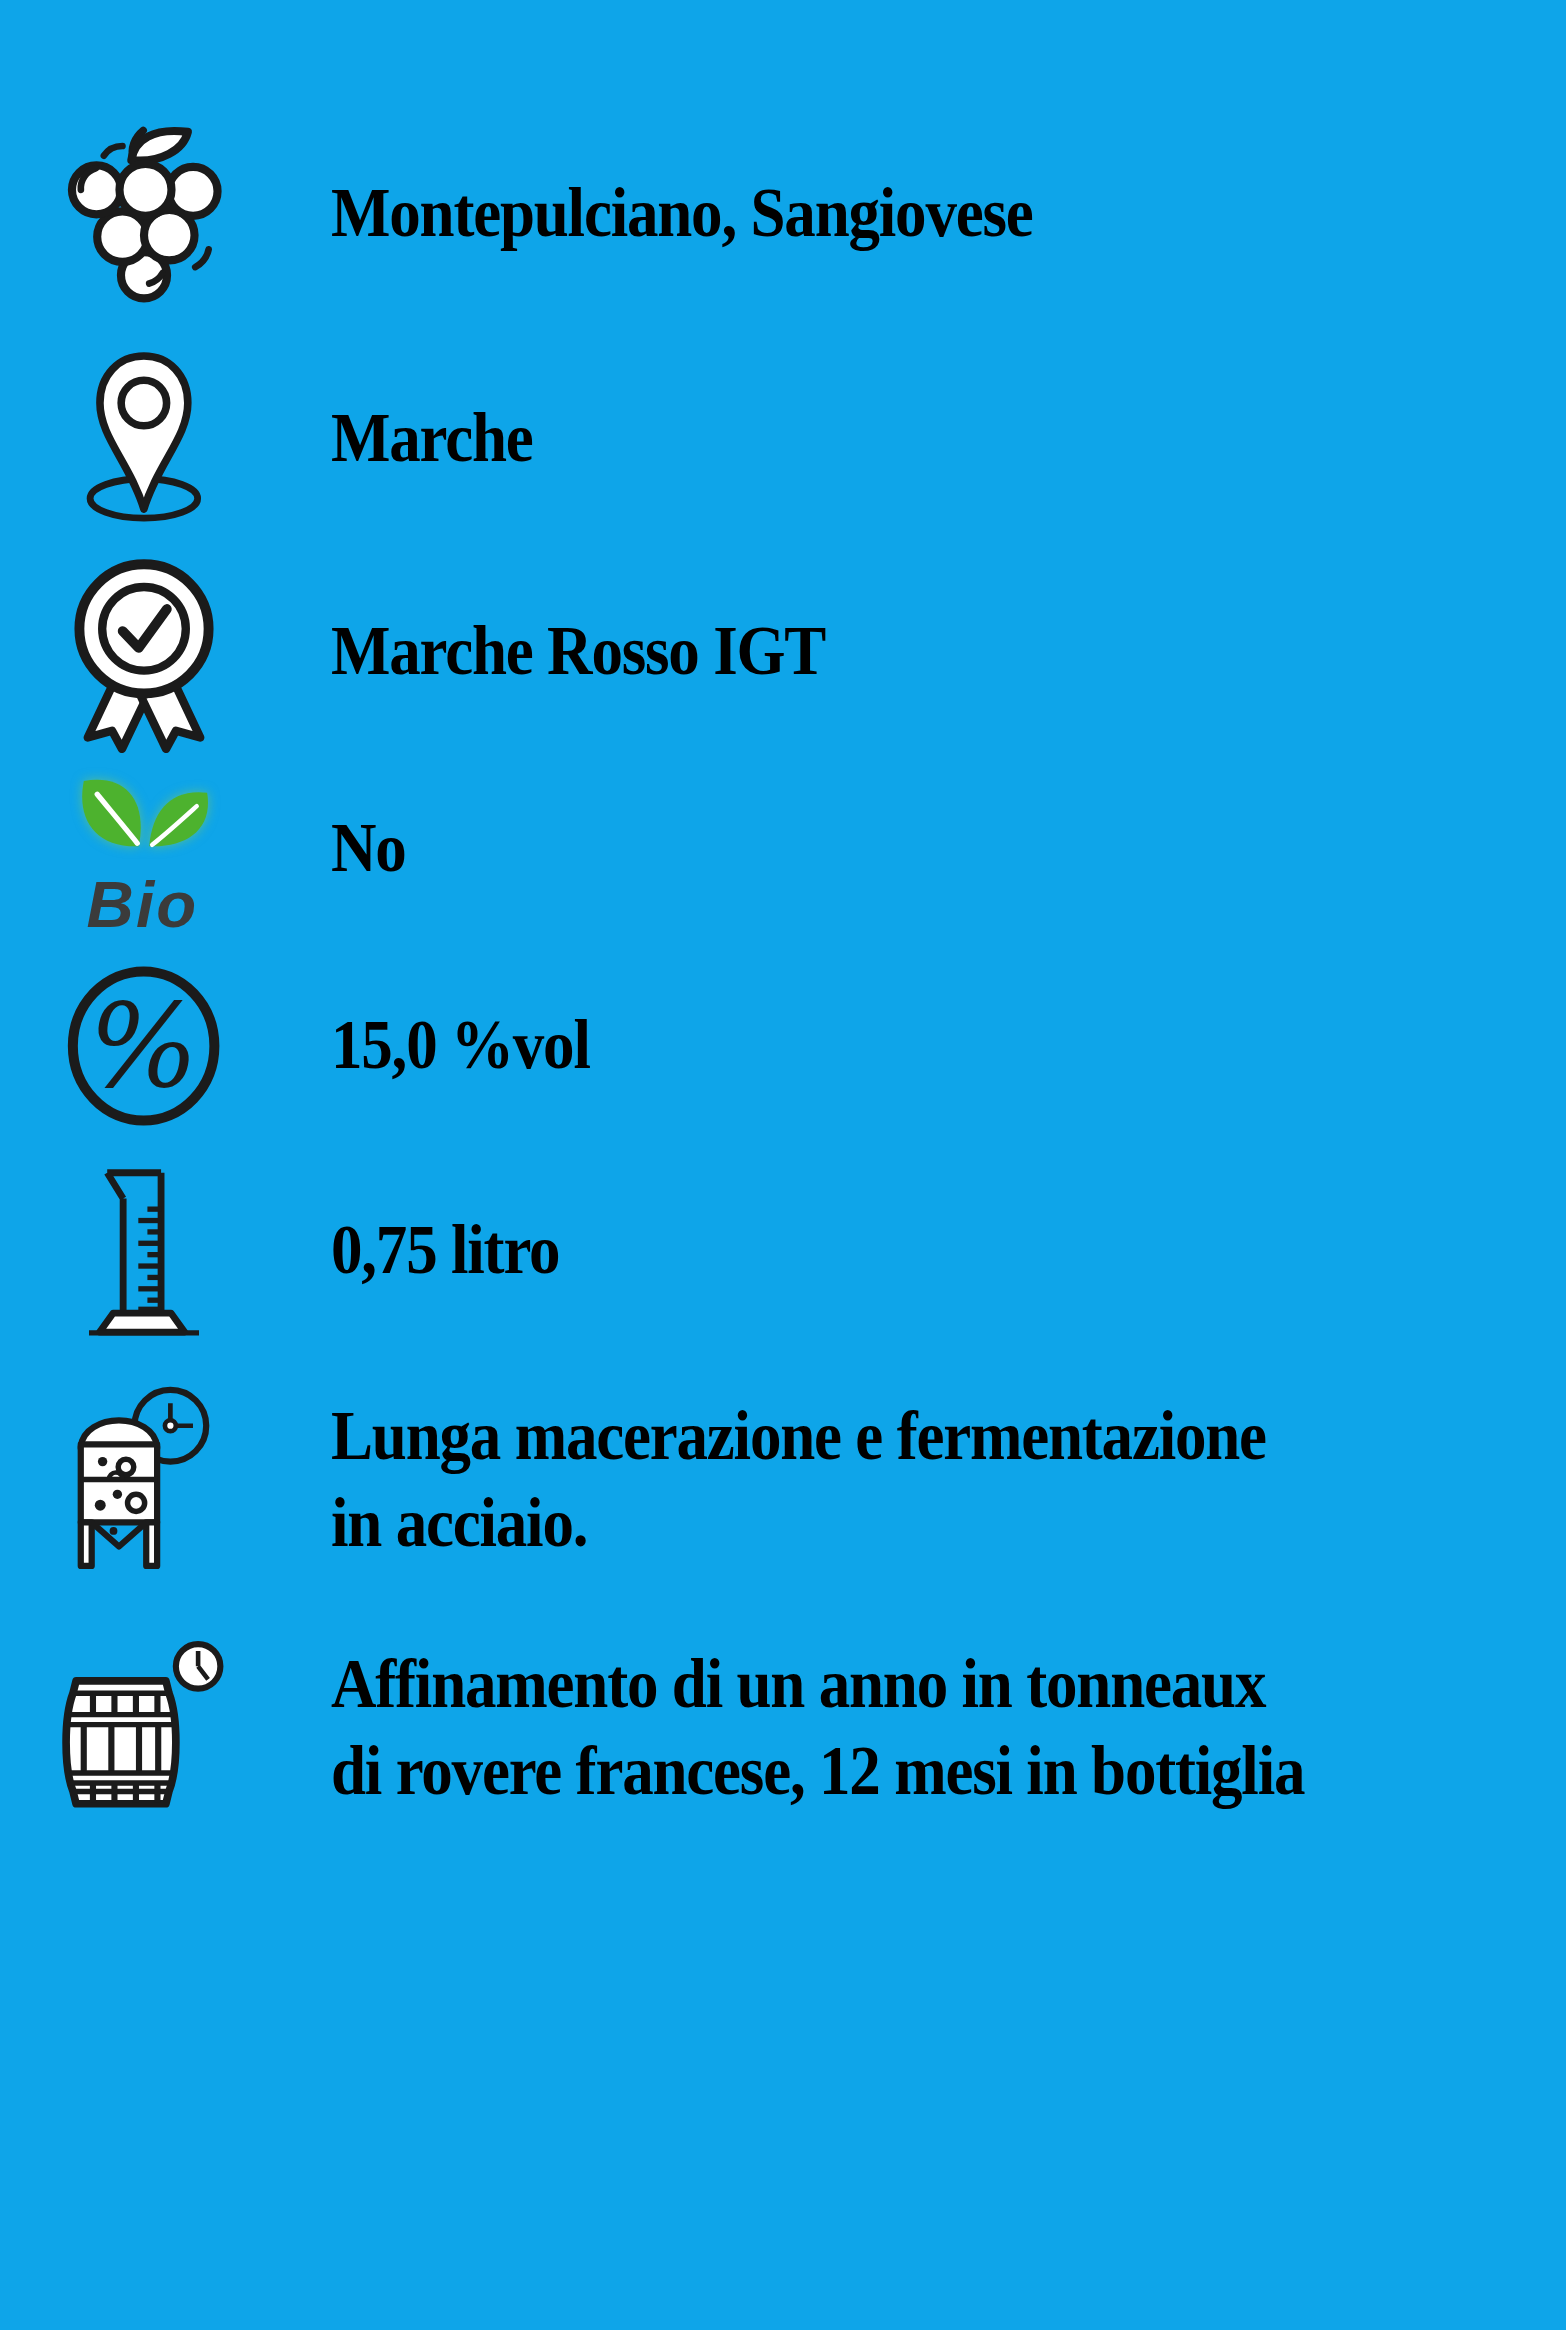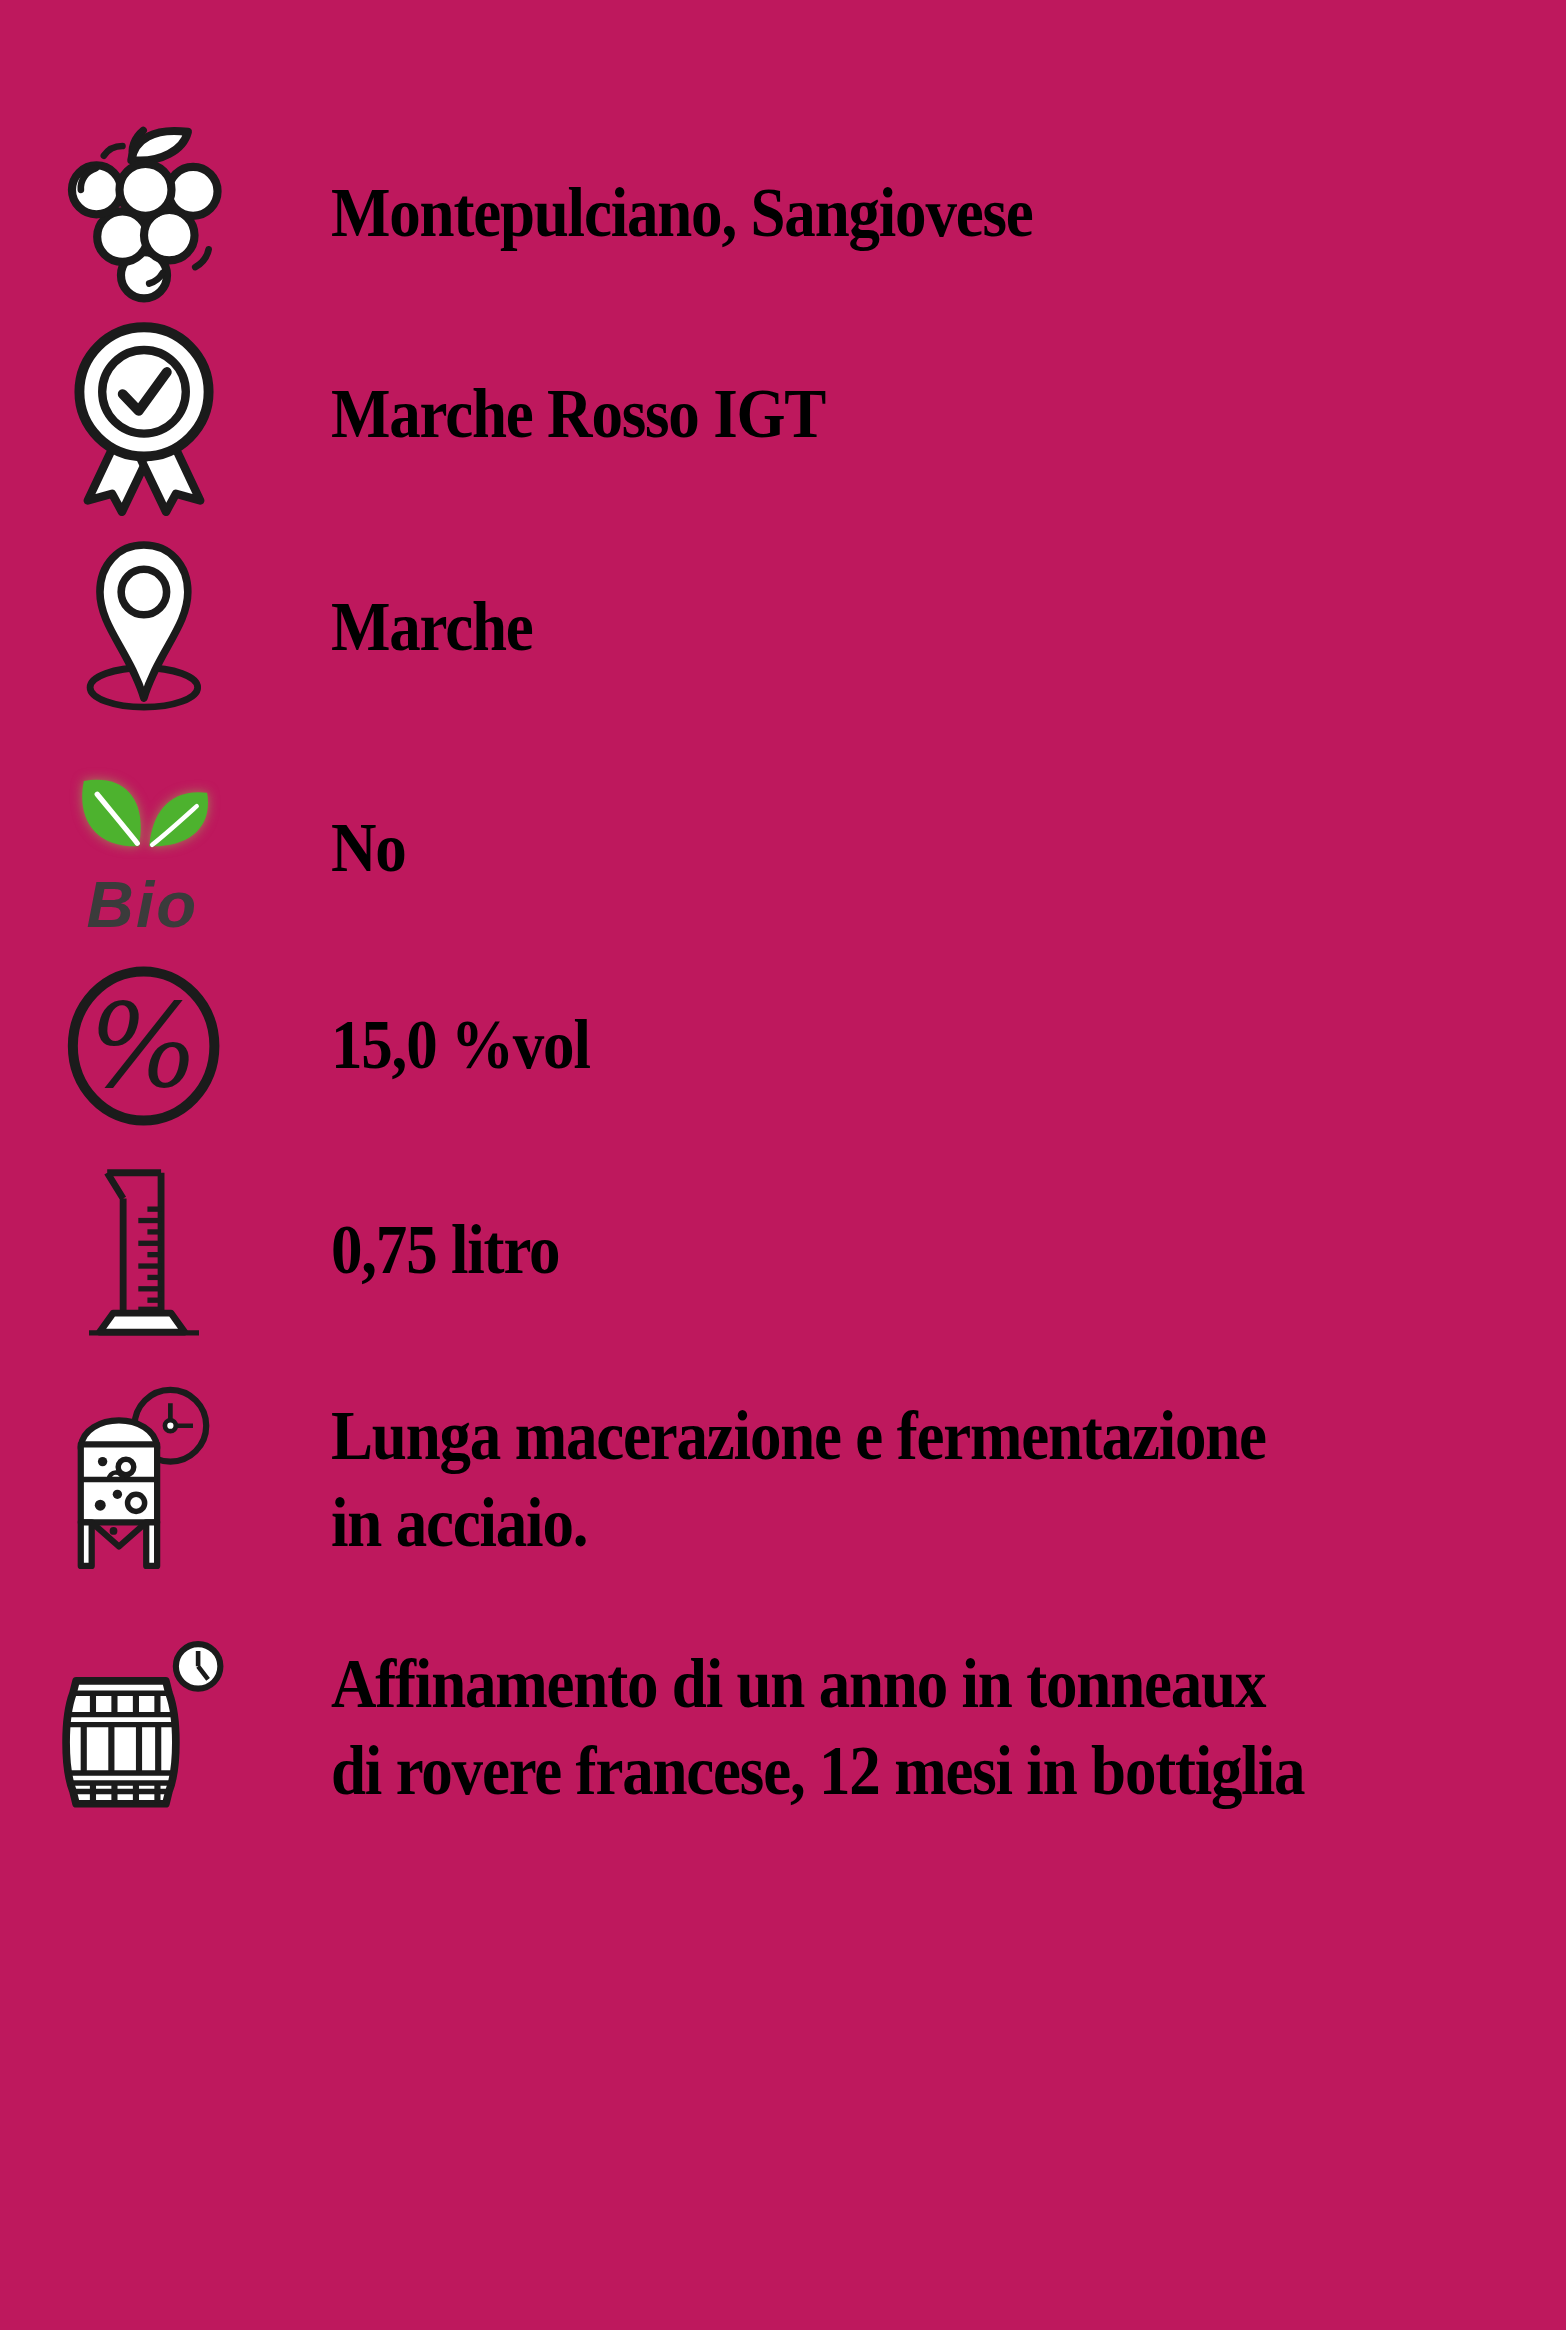--- a/index.html
+++ b/index.html
@@ -1,19 +1,19 @@
 <!DOCTYPE html>
 <html style="font-size:12.6px"><head>
 <meta charset="utf-8">
 <style>
   html,body{margin:0;padding:0;background:#ffffff;}
   .sheet{
     position:relative;
     width:1566px;height:2330px;
-    background:#be185d;
+    background:#0ea5e9;
     overflow:hidden;
     padding-top:107px;
     box-sizing:border-box;
     font-family:"Liberation Serif",serif;
   }
   .row{display:flex;align-items:center;}
   .icon-cell{
     flex:0 0 auto;
     width:193px;margin-left:47px;
     display:flex;justify-content:center;align-items:center;font-style:italic;
@@ -54,45 +54,45 @@
         <path d="M20,90 C19,77 27,65 40,61" stroke-width="9"></path>
         <circle cx="171" cy="92" r="33" fill="#fff"></circle>
         <circle cx="107" cy="90" r="35" fill="#fff"></circle>
       </svg>
     </div>
     <div class="label">
       <div class="line">Montepulciano, Sangiovese</div>
     </div>
   </div>
 
+  <div class="row h300">
+    <div class="icon-cell">
+      <svg width="133" height="178" viewBox="0 0 175 235" fill="none" stroke="#1b1b1b">
+        <ellipse cx="88" cy="196" rx="71" ry="26" stroke-width="9"></ellipse>
+        <path d="M88,8 C54,8 30,34 30,70 C30,115 70,150 88,210 C106,150 146,115 146,70 C146,34 122,8 88,8 Z" fill="#fff" stroke-width="10" stroke-linejoin="round"></path>
+        <circle cx="88" cy="70" r="30" fill="#fff" stroke-width="10"></circle>
+      </svg>
+    </div>
+    <div class="label">
+      <div class="line">Marche</div>
+    </div>
+  </div>
+
   <div class="row h240">
     <div class="icon-cell">
       <svg width="152" height="194" viewBox="0 0 200 255" fill="none" stroke="#1b1b1b" stroke-linejoin="round">
         <path d="M60,168 L26,240 L58,231 L71,255 L104,186 Z" fill="#fff" stroke-width="11"></path>
         <path d="M140,168 L174,240 L142,231 L129,255 L96,186 Z" fill="#fff" stroke-width="11"></path>
         <circle cx="100" cy="97" r="85" fill="#fff" stroke-width="13"></circle>
         <circle cx="100" cy="97" r="55" stroke-width="11"></circle>
         <path d="M72,100 L93,122 L130,71" stroke-width="13" stroke-linecap="round"></path>
       </svg>
     </div>
     <div class="label">
       <div class="line">Marche Rosso IGT</div>
-    </div>
-  </div>
-
-  <div class="row h300">
-    <div class="icon-cell">
-      <svg width="133" height="178" viewBox="0 0 175 235" fill="none" stroke="#1b1b1b">
-        <ellipse cx="88" cy="196" rx="71" ry="26" stroke-width="9"></ellipse>
-        <path d="M88,8 C54,8 30,34 30,70 C30,115 70,150 88,210 C106,150 146,115 146,70 C146,34 122,8 88,8 Z" fill="#fff" stroke-width="10" stroke-linejoin="round"></path>
-        <circle cx="88" cy="70" r="30" fill="#fff" stroke-width="10"></circle>
-      </svg>
-    </div>
-    <div class="label">
-      <div class="line">Marche</div>
     </div>
   </div>
 
   <div class="row h260">
     <div class="icon-cell">
       <svg width="156" height="171" viewBox="0 0 210 230">
         <g class="bio-glow">
           <path d="M98,112 C38,114 14,74 24,24 C80,14 110,50 98,112 Z" fill="#4db22e"></path>
           <path d="M112,112 C116,64 142,34 190,40 C198,88 164,114 112,112 Z" fill="#4db22e"></path>
           <path d="M42,42 C60,64 80,88 96,108" stroke="#fff" stroke-width="7" fill="none" stroke-linecap="round"></path>

